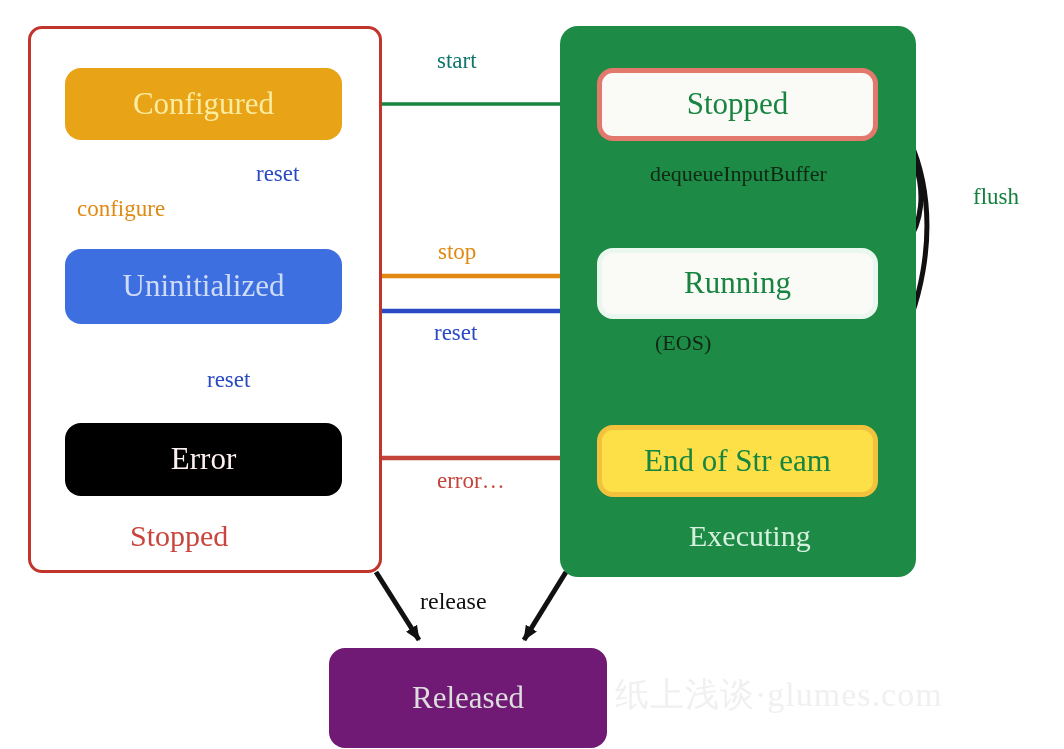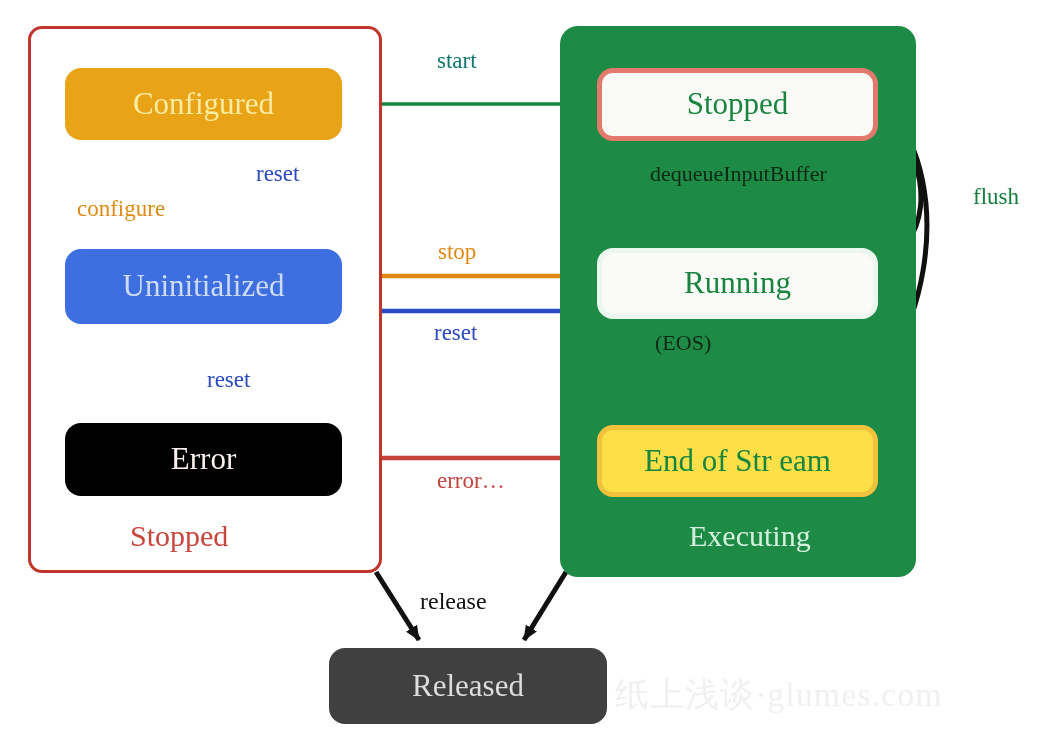--- a/index.html
+++ b/index.html
@@ -114,22 +114,22 @@
     font-size: 31px;
   }
   #node-eos {
     left: 597px; top: 425px; width: 281px; height: 72px;
     background: #fde047;
     border: 5px solid #f2c23c;
     color: #17843f;
     font-size: 31px;
   }
   #node-released {
-    left: 329px; top: 648px; width: 278px; height: 76px;
-    background: #404040;
+    left: 329px; top: 648px; width: 278px; height: 100px;
+    background: #701a75;
     color: #dddddd;
     font-size: 31px;
     z-index: 6;
   }
 
   
   #label-stopped {
     left: 130px; top: 519px;
     font-size: 30px;
     color: #c9453c;

